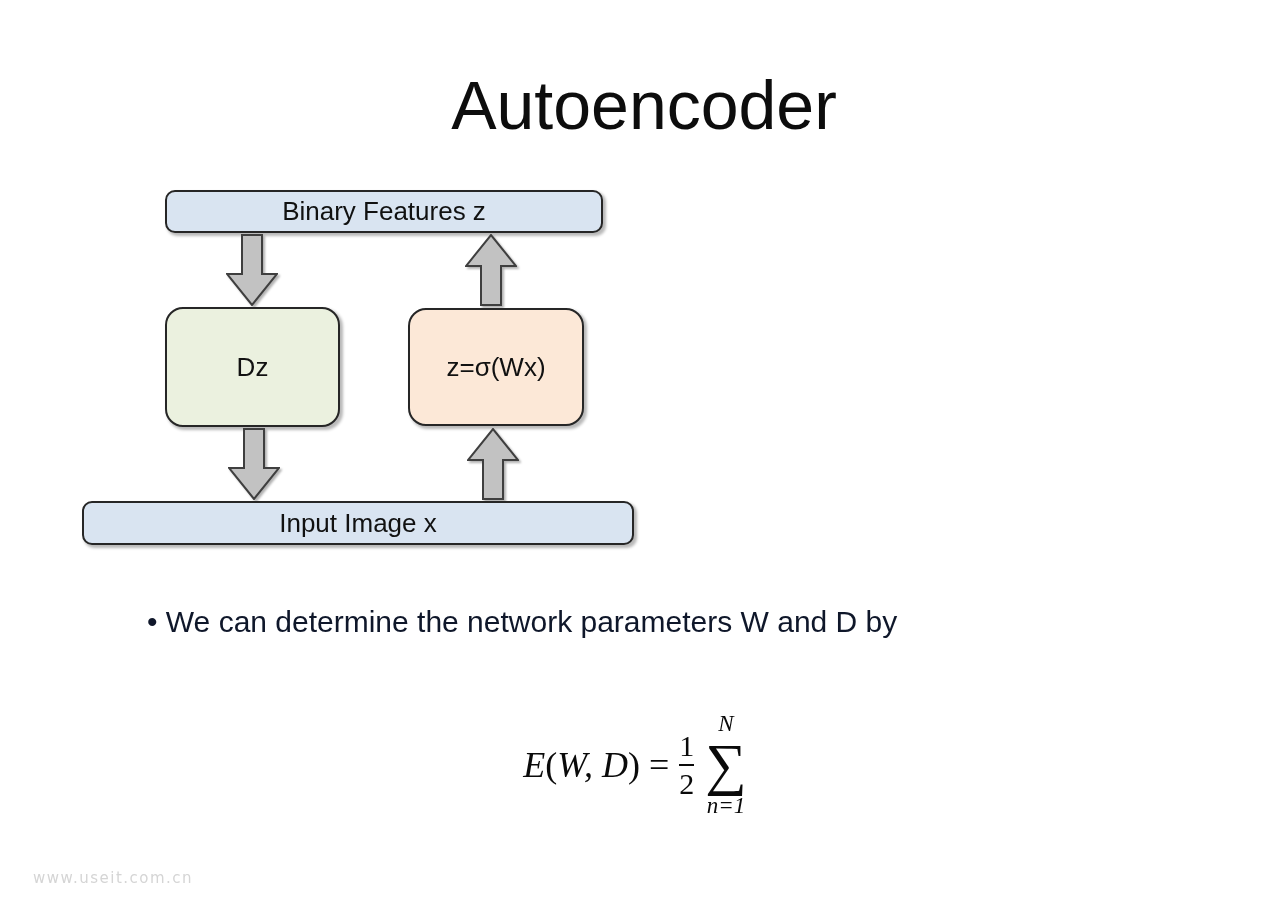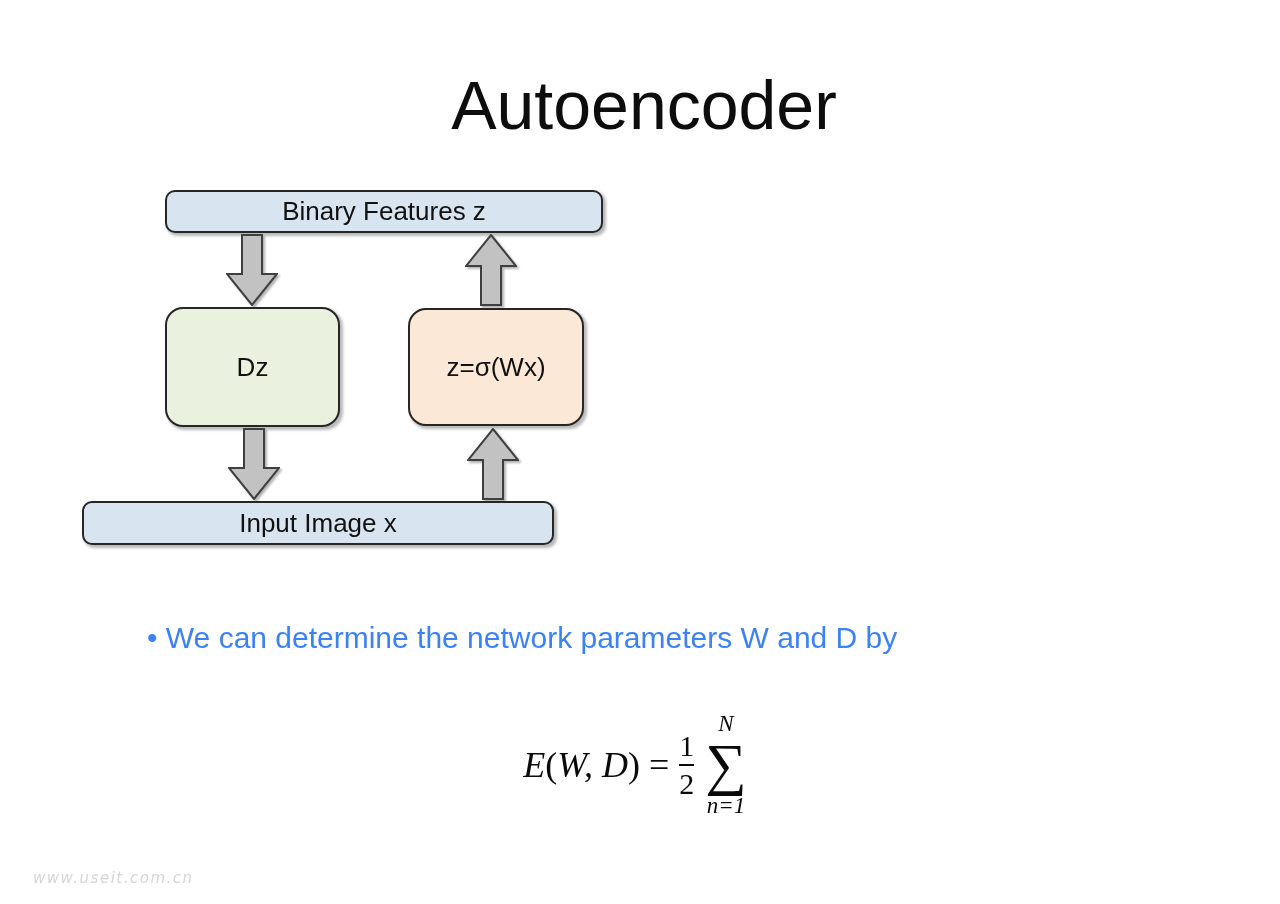--- a/index.html
+++ b/index.html
@@ -19,38 +19,38 @@
   .box {
     position:absolute; box-sizing:border-box;
     border:2px solid #262626;
     display:flex; align-items:center; justify-content:center;
     font-size:26px; color:#111;
     box-shadow:2.5px 2.5px 3px rgba(0,0,0,0.28);
   }
   .box-top    { left:165px; top:190px; width:438px; height:43px; border-radius:10px; background:#d9e4f1; }
   .box-dz     { left:165px; top:307px; width:175px; height:120px; border-radius:18px; background:#ebf1df; }
   .box-enc    { left:408px; top:308px; width:176px; height:118px; border-radius:18px; background:#fce8d7; }
-  .box-bottom { left:82px;  top:501px; width:472px; height:44px; border-radius:10px; background:#d9e4f1; }
+  .box-bottom { left:82px;  top:501px; width:552px; height:44px; border-radius:10px; background:#d9e4f1; }
 
   
   .arrow { position:absolute; filter:drop-shadow(2px 2px 1px rgba(0,0,0,0.30)); }
   .arrow polygon { fill:#c2c2c2; stroke:#3f3f3f; stroke-width:2; }
   .arrow-a1 { left:226px; top:234px; }
   .arrow-a2 { left:465px; top:234px; }
   .arrow-a3 { left:228px; top:428px; }
   .arrow-a4 { left:467px; top:428px; }
 
   
   .bullet-right {
     position:absolute; left:683px; top:198px; width:575px;
     font-size:30px; line-height:48px; color:#141414;
   }
   .bullet-bottom {
-    position:absolute; left:147px; top:612px; width:980px;
-    font-size:30px; line-height:52px; color:#3b82f6;
+    position:absolute; left:147px; top:596px; width:980px;
+    font-size:30px; line-height:52px; color:#0f172a;
   }
 
   
   .formula {
     position:absolute; left:0; top:712px; width:100%;
     display:flex; align-items:center; justify-content:center;
     font-family:"Liberation Serif", "DejaVu Serif", serif;
     font-size:36px; color:#0a0a0a;
   }
   .formula .it { font-style:italic; }
@@ -68,21 +68,21 @@
   .sigma { font-size:58px; line-height:0.95; padding:2px 0; font-style:normal; }
   .sum-upper { font-style:italic; }
   .sum-lower { font-style:italic; }
   .sb { font-size:0.62em; vertical-align:-0.28em; }
   .sp { font-size:0.62em; vertical-align:0.62em; }
   .minus { margin:0 9px; }
 
   
   .watermark {
     position:absolute; left:33px; top:869px;
-    font-family:"DejaVu Sans", sans-serif; font-style:italic;
+    font-family:"DejaVu Sans", sans-serif; 
     font-size:15px; color:#d5d5d5; letter-spacing:1.5px;
   }
 </style>
 </head>
 <body>
 
 <div class="slide">
 
   <h1 class="title">Autoencoder</h1>
 

